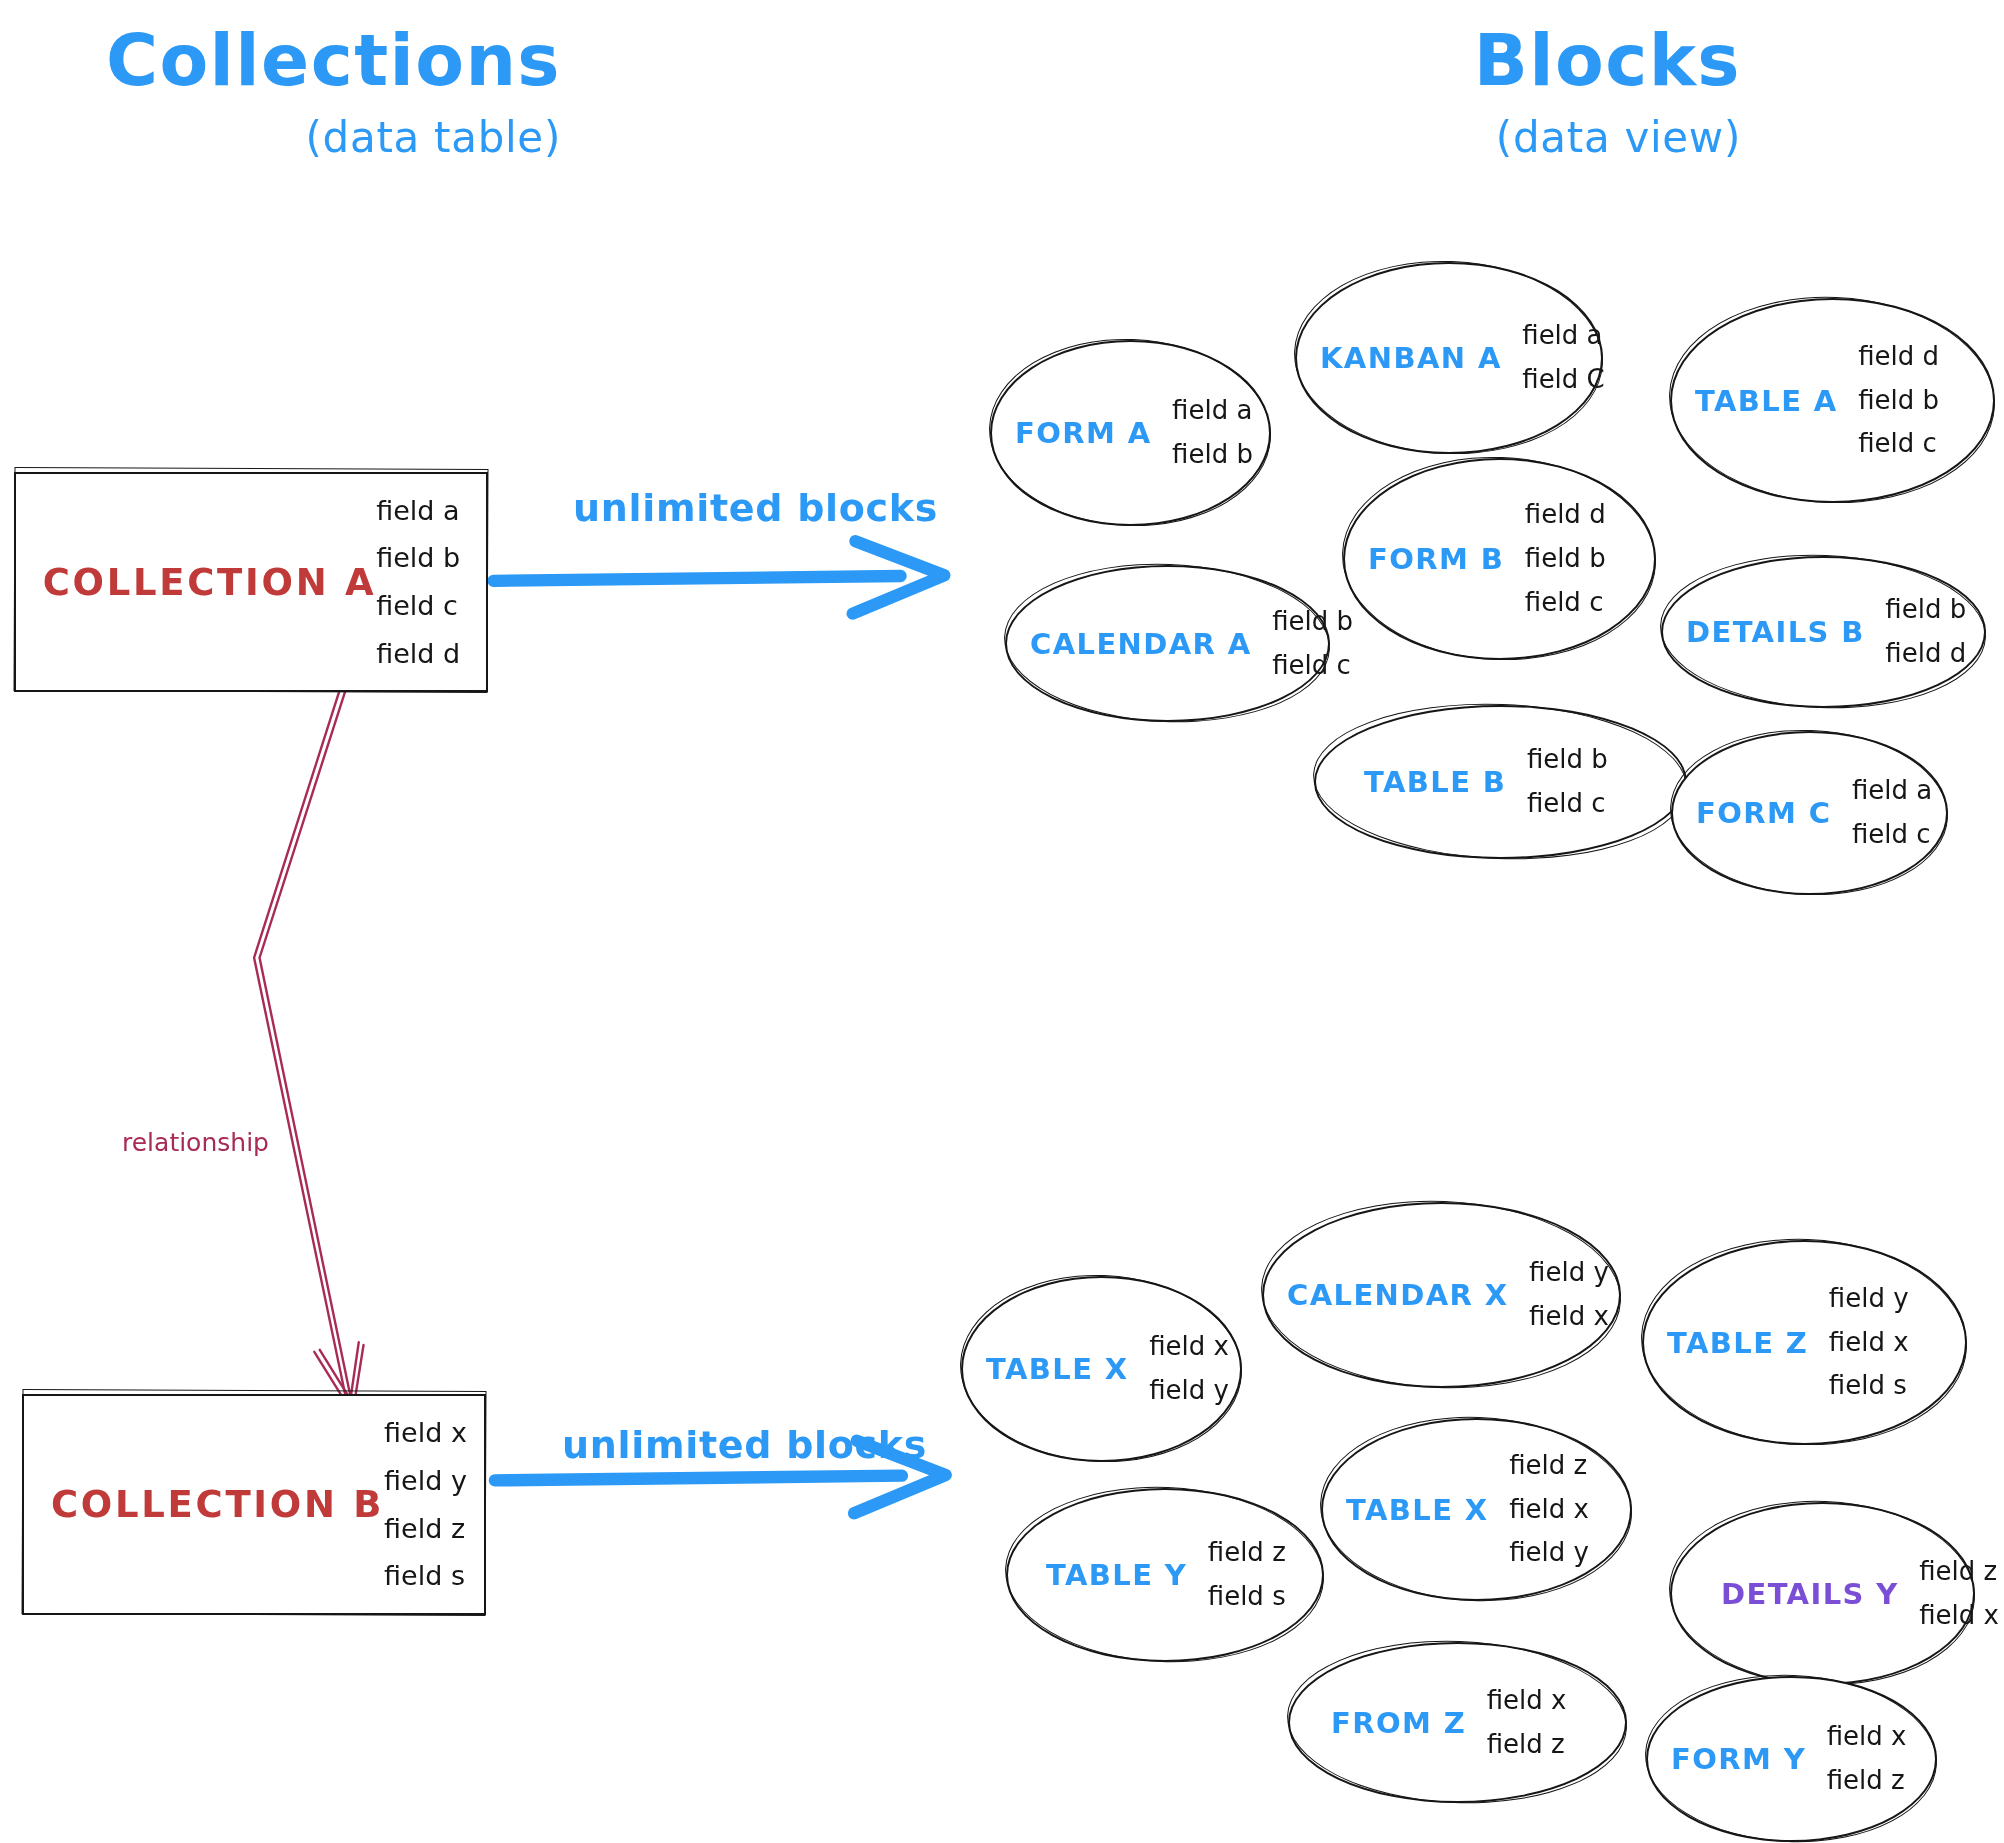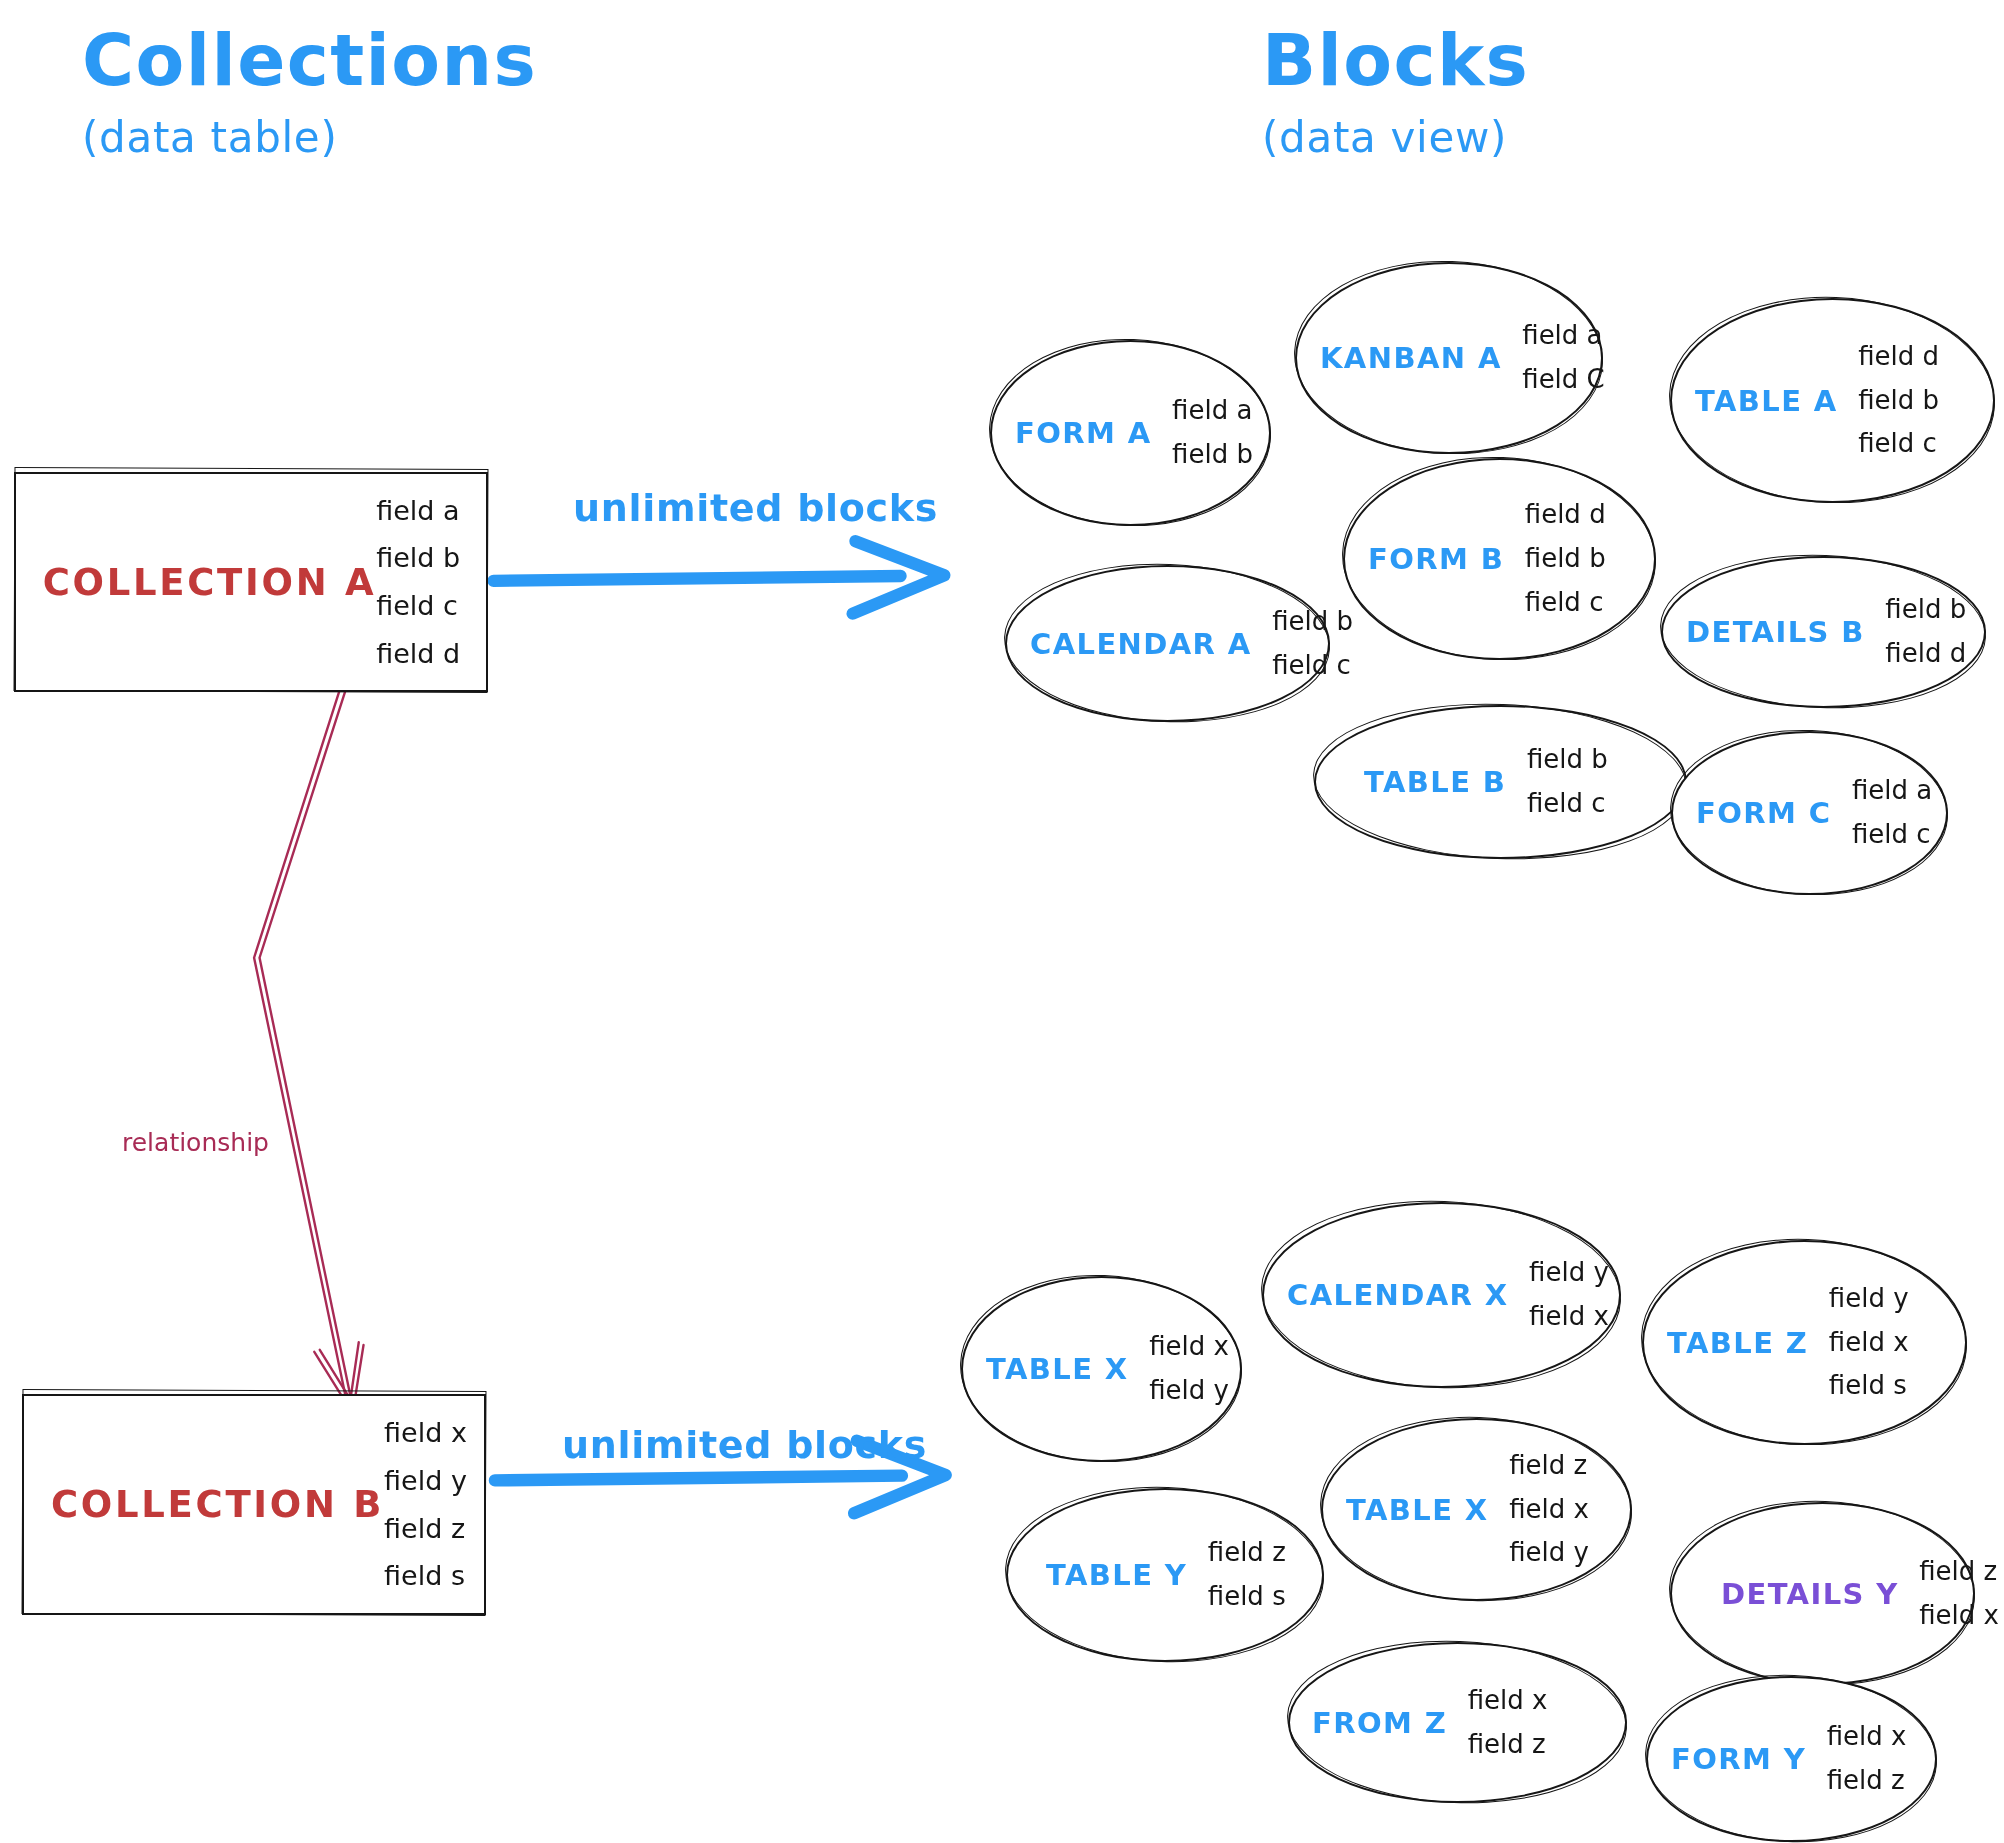--- a/index.html
+++ b/index.html
@@ -16,21 +16,21 @@
     background: #ffffff;
     font-family: "DejaVu Sans", sans-serif;
     position: relative;
     overflow: hidden;
     color: var(--ink);
   }
   .overlay-svg { position: absolute; left: 0; top: 0; z-index: 1; }
   .stroke-blue { stroke: var(--blue); }
   .stroke-crimson { stroke: var(--crimson); }
 
-  .title { position: absolute; text-align: left; z-index: 3; }
+  .title { position: absolute; text-align: right; z-index: 3; }
   .title .main { font-weight: bold; font-size: 71px; color: var(--blue); letter-spacing: 1.4px; }
   .title .sub  { font-size: 42px; color: var(--blue); margin-top: 11px; letter-spacing: 0.7px; }
 
   .box {
     position: absolute; z-index: 2;
     border: 2.7px solid var(--ink);
     background: #fff;
     display: flex; align-items: center;
   }
   .box::before {
@@ -242,21 +242,21 @@
 
 <div class="ellipse label-purple" style="left:1670px;top:1502px;width:305px;height:183px">
   <div class="label">DETAILS Y</div>
   <div class="fields">
     <div>field z</div>
     <div>field x</div>
   </div>
 </div>
 
 <div class="ellipse" style="left:1288px;top:1642px;width:339px;height:161px">
-  <div class="label" style="padding-left:22px">FROM Z</div>
+  <div class="label" style="padding-left:41px">FROM Z</div>
   <div class="fields">
     <div>field x</div>
     <div>field z</div>
   </div>
 </div>
 
 <div class="ellipse" style="left:1646px;top:1676px;width:291px;height:166px">
   <div class="label">FORM Y</div>
   <div class="fields">
     <div>field x</div>

